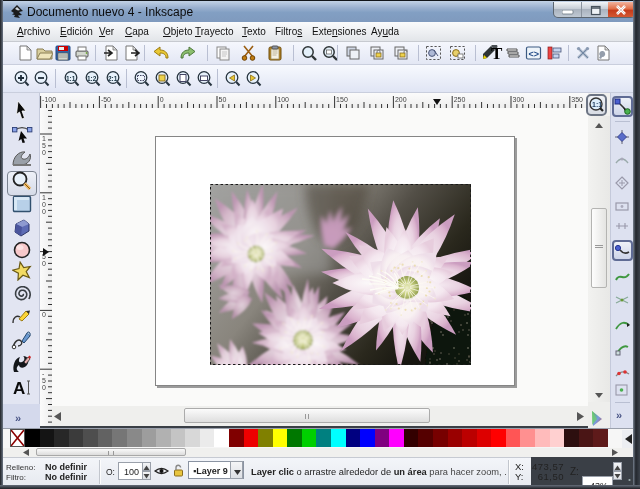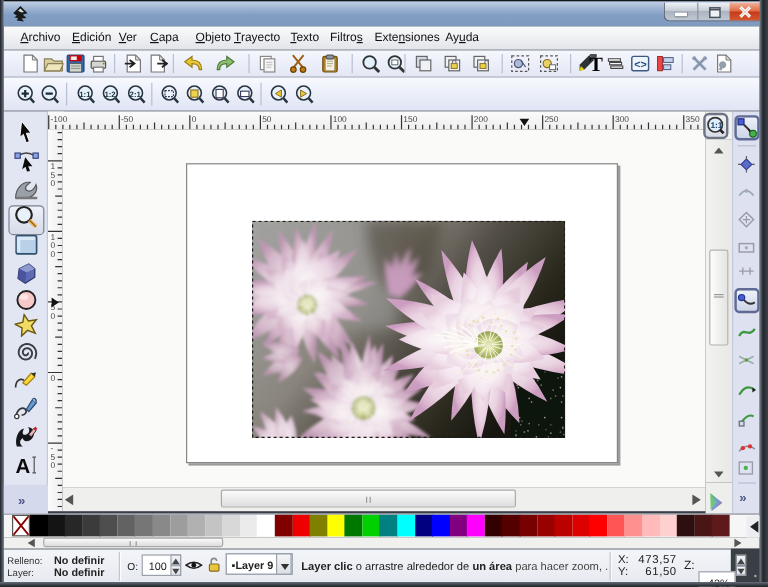--- a/index.html
+++ b/index.html
@@ -42,33 +42,34 @@
 #onezoom{left:586px;top:94px;width:21px;height:22px;border:2px solid #6d7584;border-radius:5px;background:linear-gradient(#f0f2f6,#d8dce4)}
 
 #snapbar{left:610px;top:93px;width:23px;height:335px;background:#dde1f0;border-left:1px solid #c4c9da}
 #snapbtn1{position:absolute;left:1px;top:3px;width:21px;height:21px;border:2px solid #5f6b94;border-radius:4px;background:linear-gradient(#eef1f8,#cdd4e8)}
 #snapbtn2{position:absolute;left:1px;top:147px;width:21px;height:21px;border:2px solid #5f6b94;border-radius:4px;background:linear-gradient(#eef1f8,#cdd4e8)}
 
 #palrow{left:3px;top:428px;width:630px;height:20px;background:#f6f6f6;border-top:1px solid #9aa0ac}
 #palsb{left:3px;top:448px;width:630px;height:9px;background:#f0f0ee}
 #palsb .thumb{position:absolute;left:33px;top:0px;width:150px;height:8px;background:linear-gradient(#fafafa,#dcdcdc);border:1px solid #a8a8a8;border-radius:2px}
 
-#status{left:3px;top:457px;width:606px;height:28px;background:linear-gradient(#f3f5f9,#e7eaf0);border-top:1px solid #c6cad2;font-size:8.5px;color:#222}
+#status{left:3px;top:457px;width:528px;height:28px;background:linear-gradient(#f3f5f9,#e7eaf0);border-top:1px solid #c6cad2;font-size:8.5px;color:#222}
 #status .lab{position:absolute}
 .spin{position:absolute;background:#fff;border:1px solid #9aa0aa;font-size:9px}
 .spinarr{position:absolute;width:11px;background:linear-gradient(#f4f5f7,#dcdfe4);border:1px solid #9aa0aa}
 #layersel{position:absolute;left:185px;top:3px;width:56px;height:18px;background:#fff;border:1px solid #8a93a2;font-size:9px;font-weight:bold}
 .etch{position:absolute;width:2px;border-left:1px solid #c2c6cd;border-right:1px solid #fdfdfd}
 </style></head><body>
 <div id="win">
  <div class="abs" id="title">
    <svg class="abs" style="left:7px;top:3px" width="16" height="16" viewBox="0 0 16 16">
      <path d="M8,1 L14,7 L10,8 L13,11 L9,11.5 L11,14 L5,13 L6,11 L3,10.5 L5,9 L2,7 Z" fill="#1a1a1a"></path>
      <path d="M6,5 l2,-2 l3,3 l-2,0.5 z" fill="#cfd6dd"></path>
    </svg>
+   <div class="abs txt">Documento nuevo 4 - Inkscape</div>
    <div class="abs" id="wbtns">
      <div class="sep" style="left:27px"></div>
         <div class="sep" style="left:55px"></div>
      <svg class="abs" style="left:8px;top:8px" width="12" height="5">
           <rect x="0" y="0" width="11" height="4" rx="1" fill="#fff" stroke="#6b7680" stroke-width="0.8"></rect>
         </svg>
      <svg class="abs" style="left:36px;top:3px" width="12" height="11">
           <rect x="1.5" y="1.5" width="8.5" height="8" fill="#eef2f5" stroke="#47525c" stroke-width="1.2"></rect>
           <path d="M1.5,3 h8.5" stroke="#47525c" stroke-width="1.4"></path>
         </svg>
@@ -1127,21 +1128,21 @@
       </svg>
    <div class="thumb">
         <div style="margin:2px auto 0;width:6px;border-left:1px solid #999;border-right:1px solid #999;height:4px"></div>
       </div>
    <svg style="position:absolute;left:608px;top:1px" width="7" height="7">
         <path d="M7,3.5 L1,0 L1,7 Z" fill="#555"></path>
       </svg>
  </div>
  <div class="abs" id="status">
    <div class="lab" style="left:3px;top:5px;color:#333;font-size:8px">Relleno:</div>
-   <div class="lab" style="left:3px;top:15px;color:#333;font-size:8px">Layer:</div>
+   <div class="lab" style="left:3px;top:15px;color:#333;font-size:8px">Filtro:</div>
    <div class="lab" style="left:42px;top:4px;font-weight:bold;color:#222;font-size:9px">No definir</div>
    <div class="lab" style="left:42px;top:14px;font-weight:bold;color:#222;font-size:9px">No definir</div>
    <div class="etch" style="left:96px;top:2px;height:24px"></div>
    <div class="lab" style="left:103px;top:9px">O:</div>
    <div class="spin" style="left:115px;top:4px;width:33px;height:18px">
         <span style="position:absolute;right:11px;top:4px">100</span>
       </div>
    <div class="spinarr" style="left:139px;top:4px;width:9px;height:9px"><svg width="7" height="7">
           <path d="M3.5,1.5 L6.5,6 L0.5,6 Z" fill="#444"></path>
         </svg></div>

